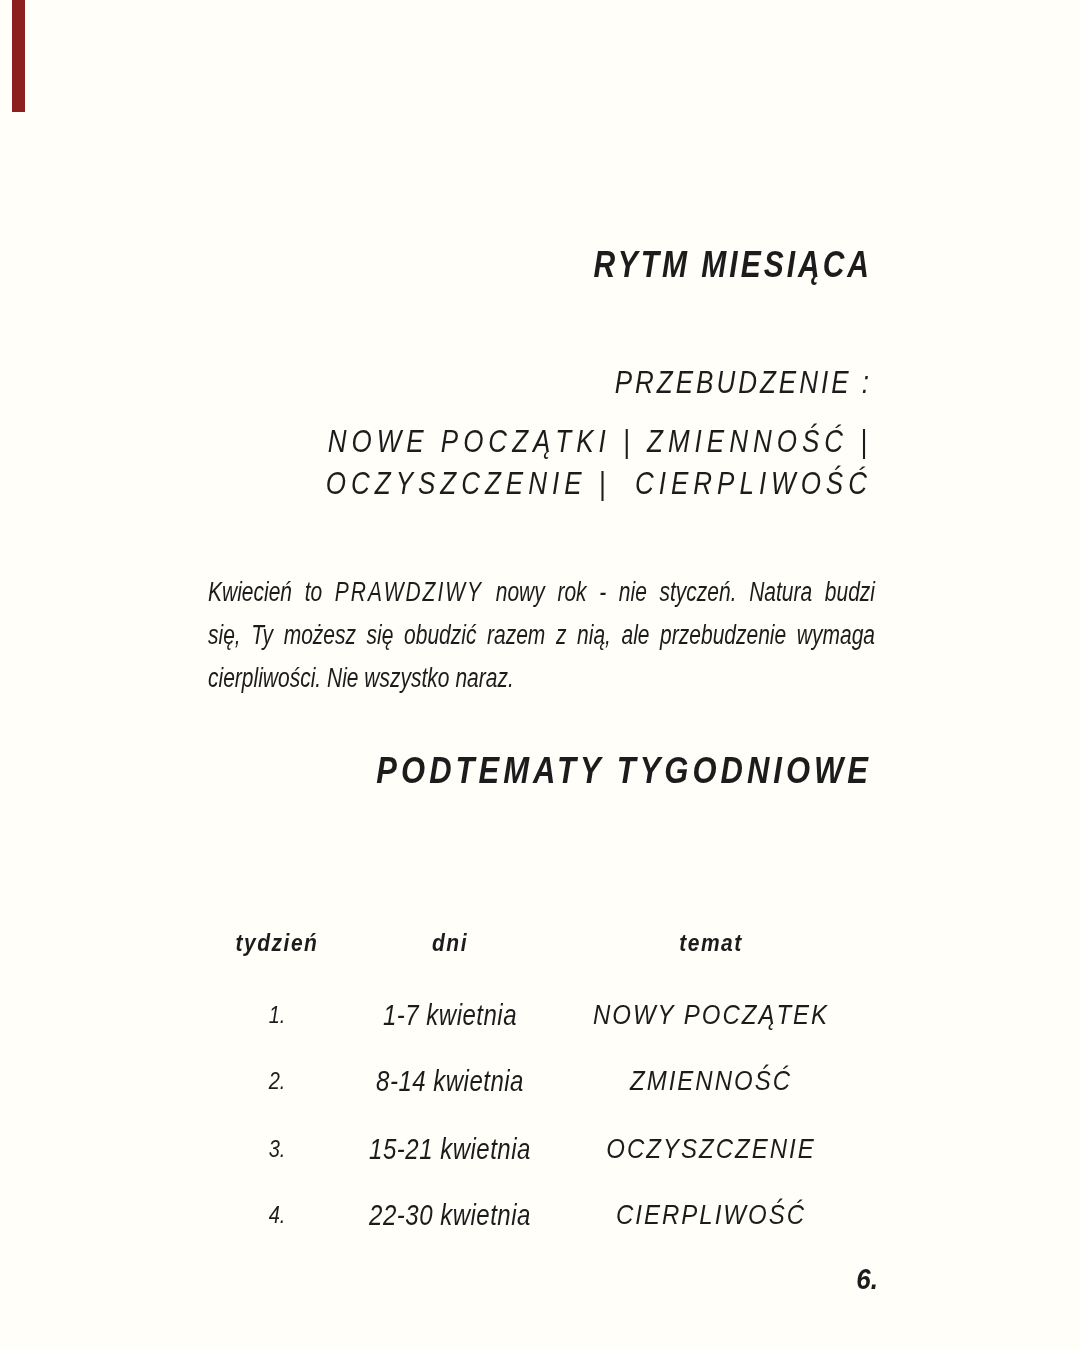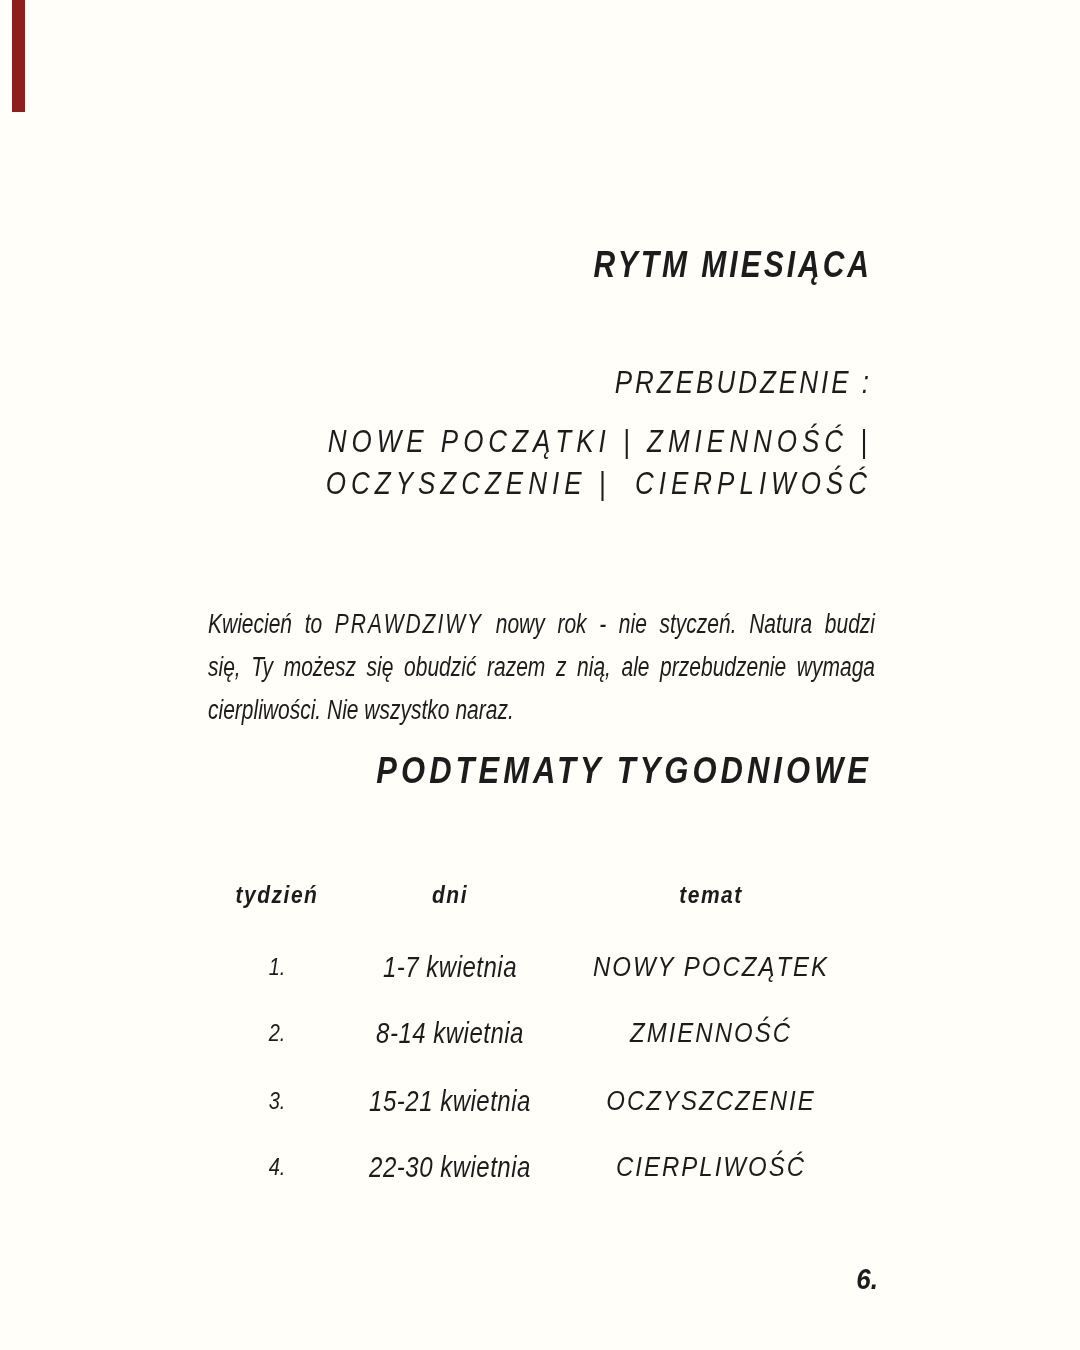--- a/index.html
+++ b/index.html
@@ -33,37 +33,37 @@
   .subtitle{
     position:absolute;right:208px;margin:0;
     font-weight:400;white-space:pre;line-height:32px;
     transform:scaleY(1.18);transform-origin:right center;
   }
   .subtitle.lead{top:366px;font-size:26px;letter-spacing:3px;}
   .subtitle.l2{top:425px;font-size:26px;letter-spacing:5px;}
   .subtitle.l3{top:467px;font-size:26px;letter-spacing:5px;}
 
   
-  .intro{position:absolute;left:208px;top:602px;width:667px;}
+  .intro{position:absolute;left:208px;top:570px;width:667px;}
   .iline{
     height:43px;line-height:43px;font-size:21px;
     transform:scaleY(1.3);transform-origin:center;
   }
   .just{text-align:justify;text-align-last:justify;}
   .emph{letter-spacing:2px;}
 
   .section-heading{
     position:absolute;top:752px;right:208px;margin:0;
     font-size:31px;font-weight:700;letter-spacing:4px;line-height:38px;
     white-space:pre;
     transform:scaleY(1.22);transform-origin:right center;
   }
 
   
-  .trow{position:absolute;left:0;width:988px;height:40px;}
+  .trow{position:absolute;left:0;width:988px;height:40px;margin-top:48px;}
   .trow.thead{height:30px;}
   .cell{
     position:absolute;top:0;line-height:40px;text-align:center;white-space:pre;
   }
   .thead .cell{line-height:30px;}
   .col-week{left:277px;}
   .col-days{left:450px;}
   .col-theme{left:711px;}
   .hcell{
     font-weight:700;font-size:21px;letter-spacing:1.5px;

